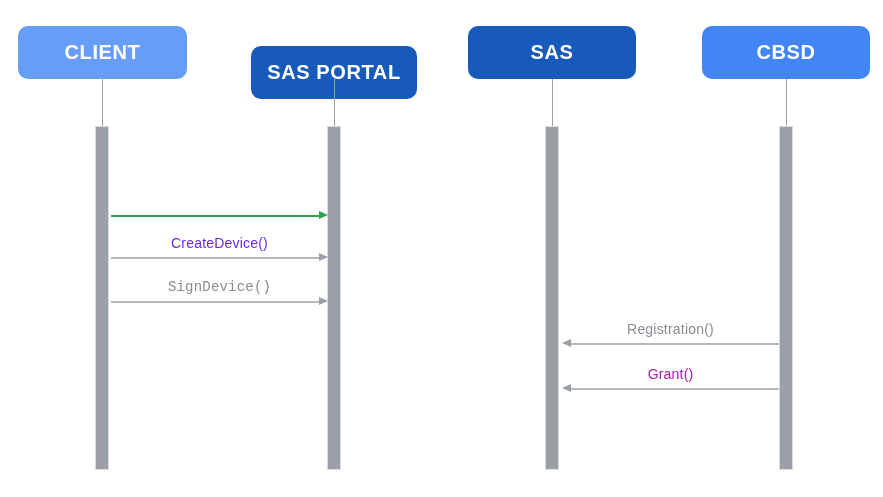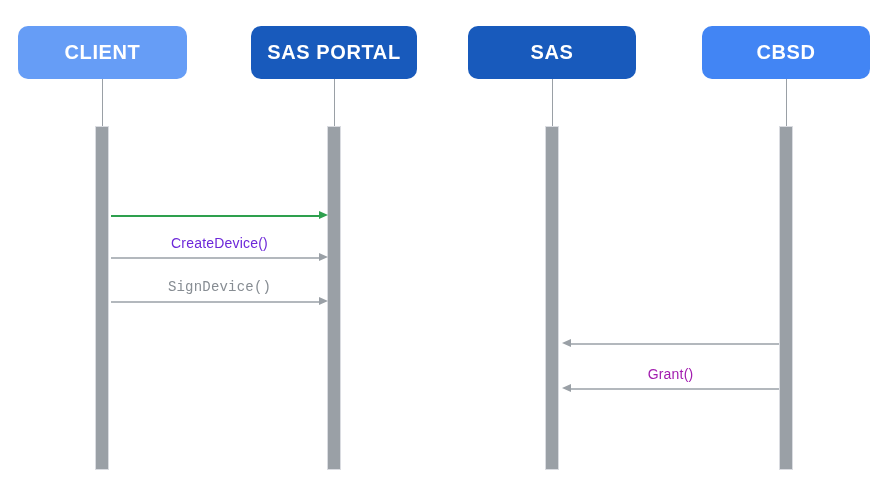--- a/index.html
+++ b/index.html
@@ -7,21 +7,21 @@
     position:relative;width:883px;height:497px;background:#ffffff;overflow:hidden;
     font-family:"Liberation Sans", sans-serif;
   }
   
   .actor-box{
     position:absolute;top:26px;height:53px;border-radius:10px;
     display:flex;align-items:center;justify-content:center;
     color:#ffffff;font-weight:bold;font-size:20px;letter-spacing:.6px;
   }
   .a0{left:18px;width:169px;}
-  .a1{left:251px;width:166px;}
+  .a1{left:251px;width:166px;margin-top:20px;}
   .a2{left:468px;width:168px;}
   .a3{left:702px;width:168px;}
   
   .lifeline{position:absolute;top:79px;height:47px;width:1px;background:#9AA0A6;}
   .l0{left:102px;} .l1{left:334px;} .l2{left:552px;} .l3{left:786px;}
   
   .bar{
     position:absolute;top:126px;height:344px;width:14px;box-sizing:border-box;
     background:#9AA0A6;border:1px solid #DADCE1;
   }
@@ -86,20 +86,21 @@
     <span class="msg-head" style="border-left-color: rgb(154, 160, 166);"></span>
   </div>
 
   <div class="message m3 dir-right">
     <div class="msg-label" style="color: rgb(135, 141, 147);">SignDevice()</div>
     <div class="msg-line" style="background: rgb(179, 184, 189);"></div>
     <span class="msg-head" style="border-left-color: rgb(154, 160, 166);"></span>
   </div>
 
   <div class="message m4 dir-left">
+    <div class="msg-label" style="color: rgb(135, 141, 147);">Registration()</div>
     <div class="msg-line" style="background: rgb(179, 184, 189);"></div>
     <span class="msg-head" style="border-right-color: rgb(154, 160, 166);"></span>
   </div>
 
   <div class="message m5 dir-left">
     <div class="msg-label" style="color: #a21caf;">Grant()</div>
     <div class="msg-line" style="background: rgb(179, 184, 189);"></div>
     <span class="msg-head" style="border-right-color: rgb(154, 160, 166);"></span>
   </div>
 

